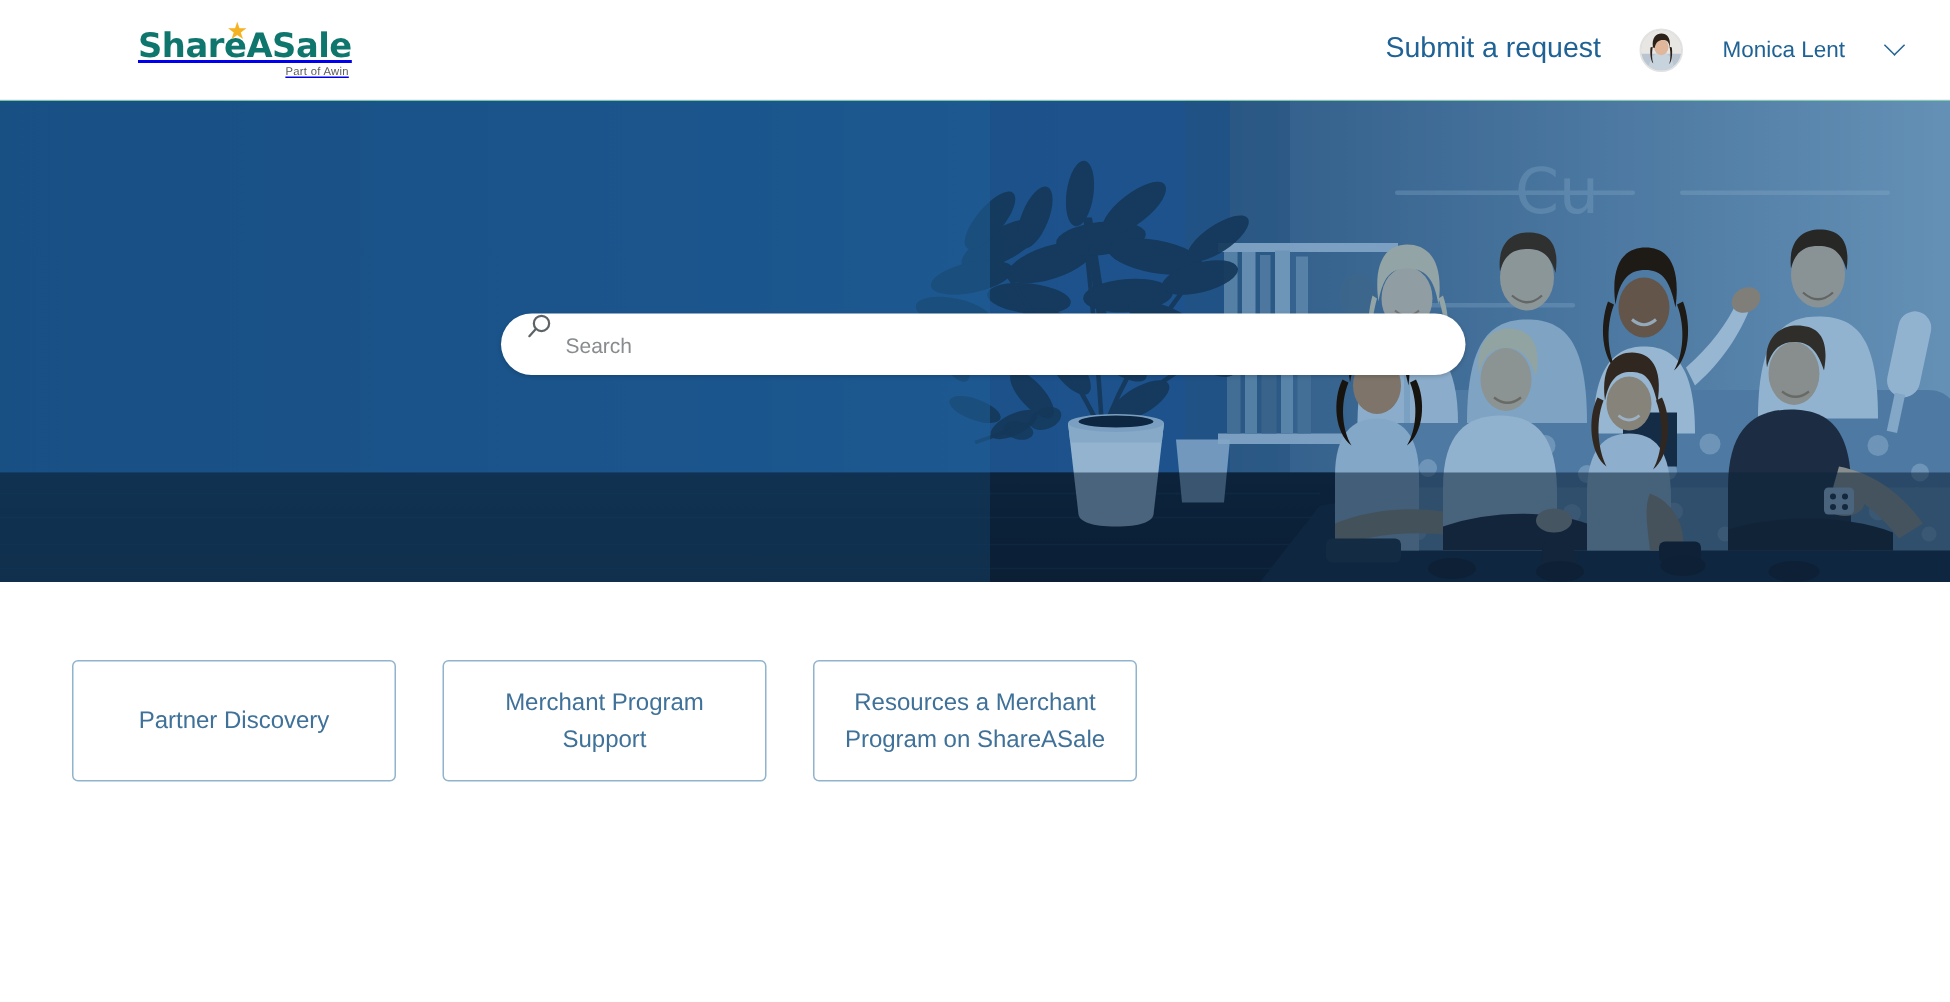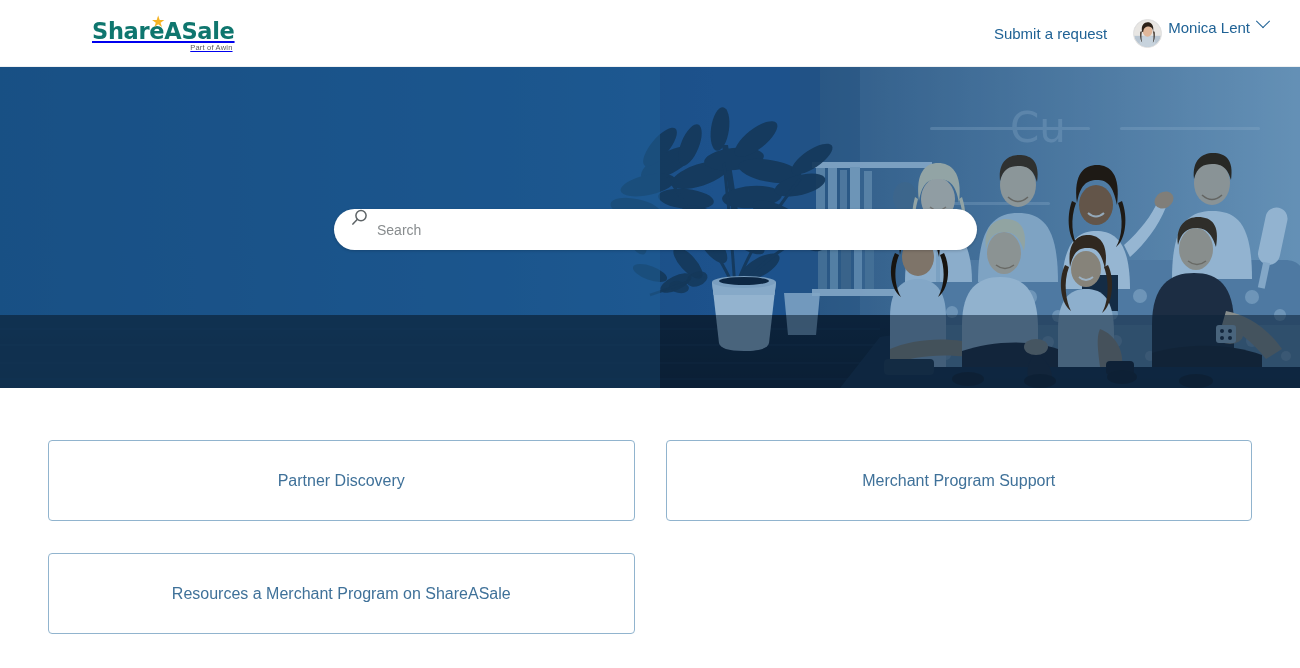--- a/index.html
+++ b/index.html
@@ -59,29 +59,29 @@
     align-self: flex-end;
     padding-right: 2px;
   }
 
   .header-right {
     display: flex;
     align-items: center;
     gap: 26px;
   }
   .submit-request {
-    font-size: 15px;
+    font-size: 19px;
     color: #1f6295;
     text-decoration: none;
     white-space: nowrap;
   }
   .user-menu {
     display: flex;
-    align-items: flex-start;
-    gap: 6px;
+    align-items: center;
+    gap: 26px;
     cursor: pointer;
   }
   .avatar {
     width: 29px;
     height: 29px;
     border-radius: 50%;
     overflow: hidden;
     background: #d9d9d9;
     flex: 0 0 29px;
     position: relative;
@@ -147,21 +147,21 @@
     width: 90%;
     height: 100%;
   }
   .search-input::placeholder { color: #888c8e; }
 
   
   .cards {
     width: 1300px;
     padding: 52px 48px 0 48px;
     display: grid;
-    grid-template-columns: repeat(2, 1fr);
+    grid-template-columns: repeat(5, 1fr);
     column-gap: 31px;
     row-gap: 32px;
   }
   .card {
     height: 81px;
     border: 1px solid #91b4ce;
     border-radius: 4px;
     background: #ffffff;
     display: flex;
     align-items: center;

